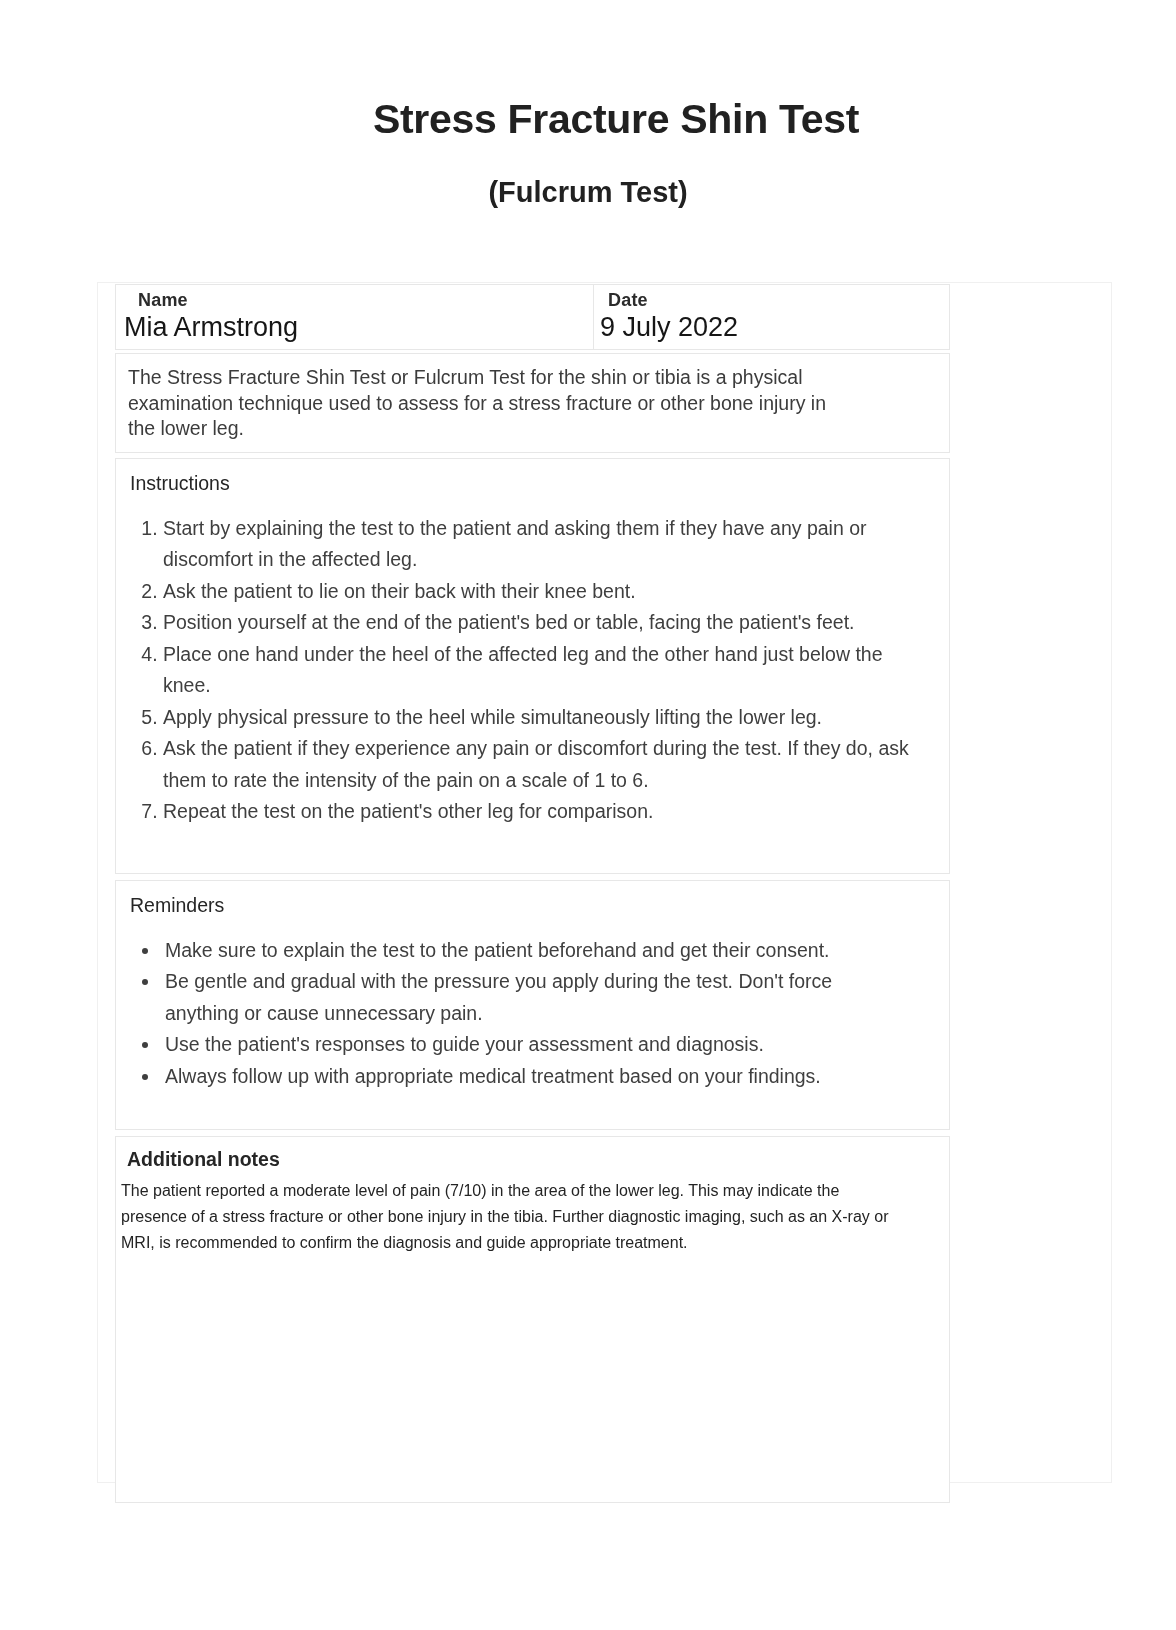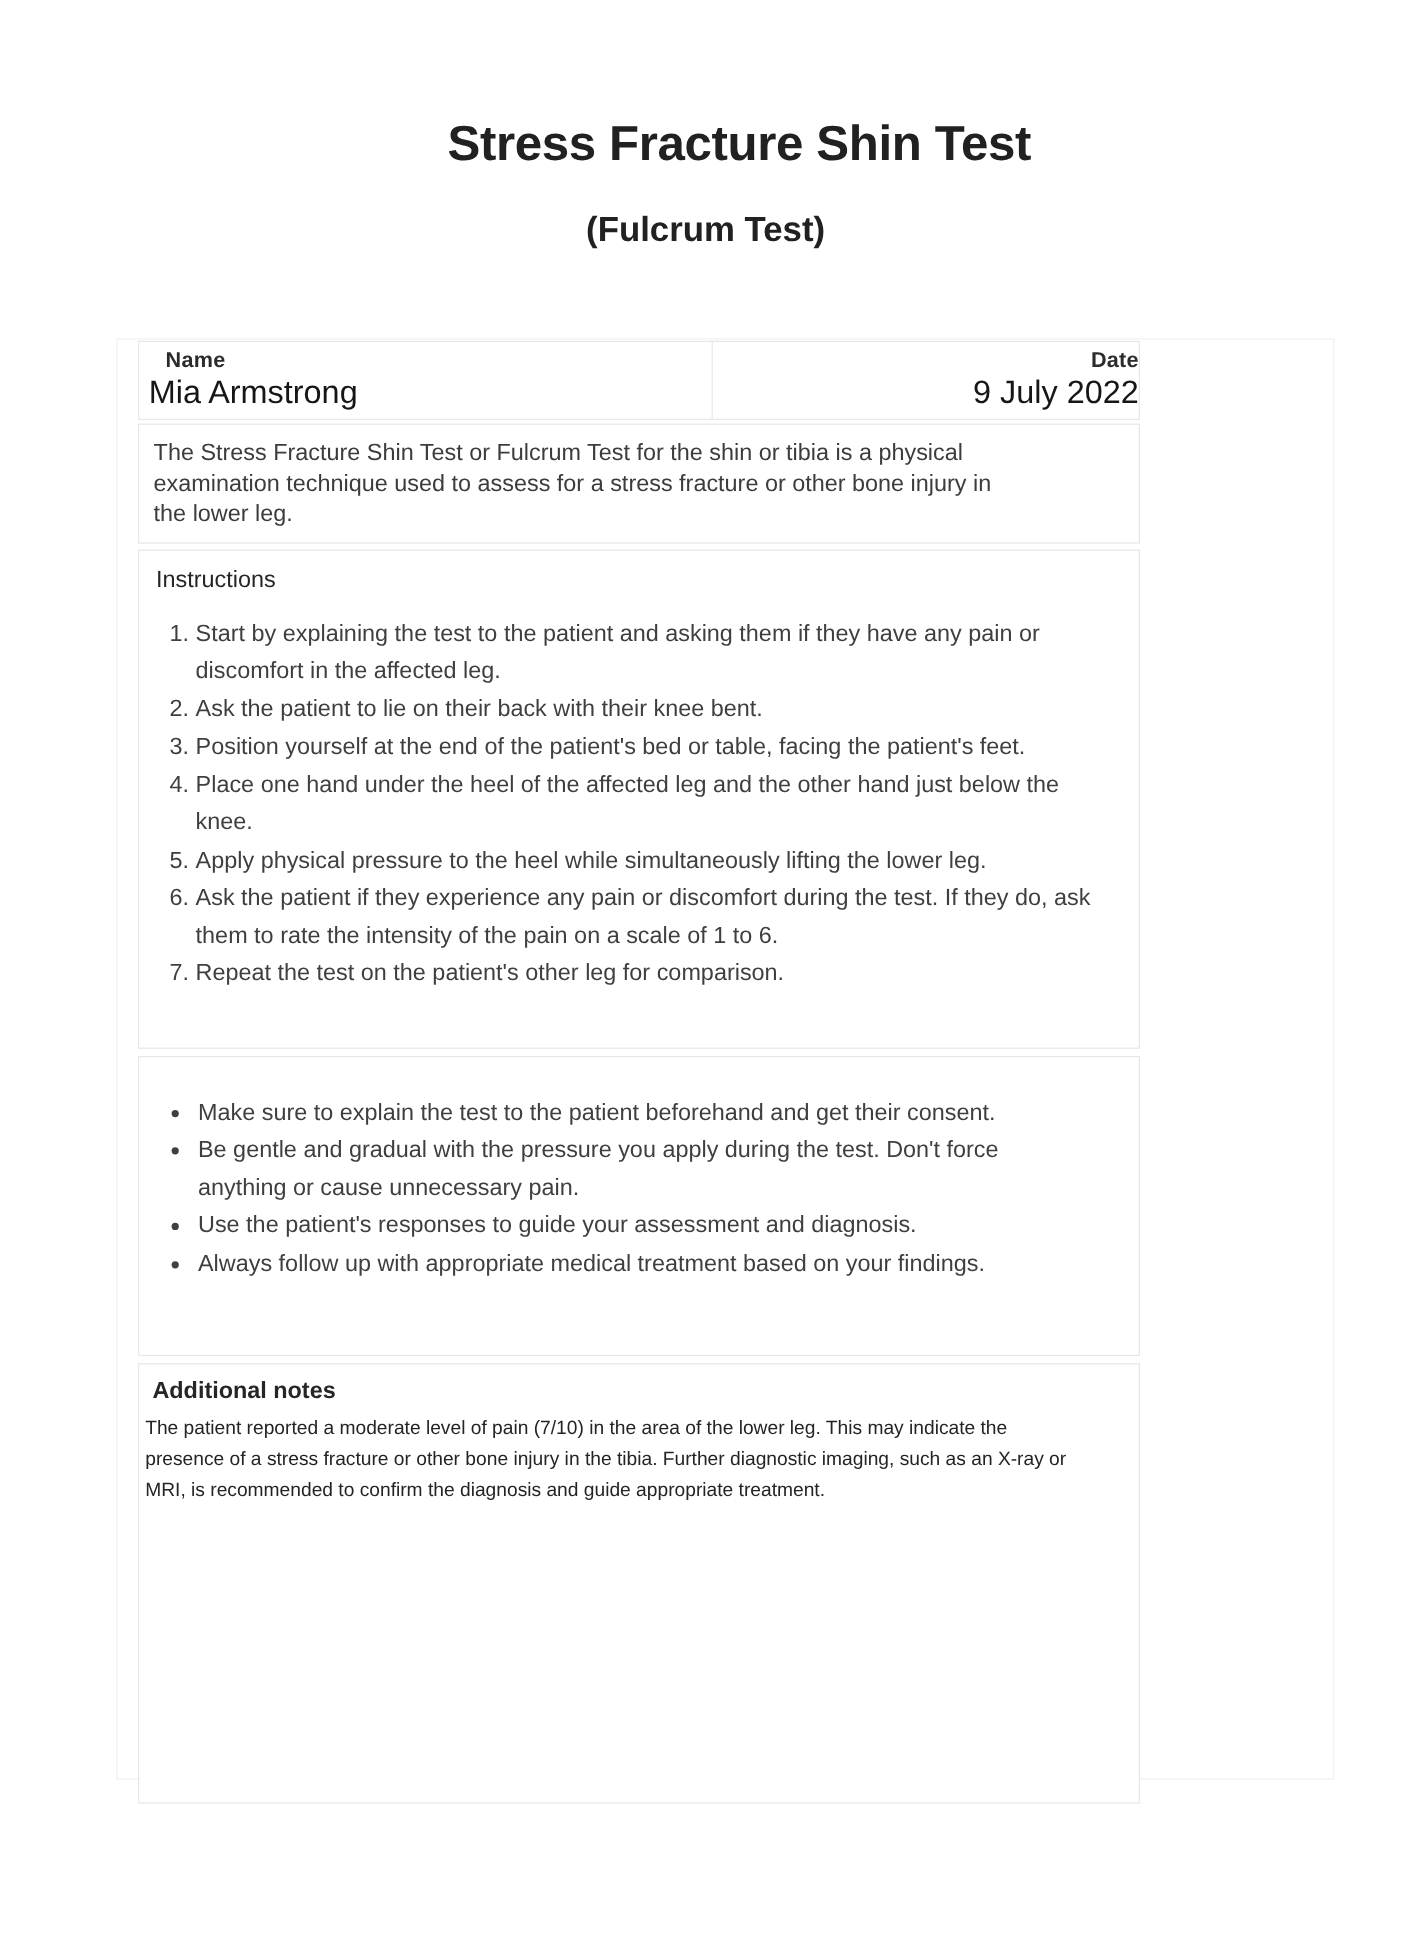--- a/index.html
+++ b/index.html
@@ -47,21 +47,21 @@
     box-sizing: border-box;
   }
   
   .field-row {
     display: flex;
     height: 66px;
     margin-bottom: 3px;
   }
   .field-cell { padding-top: 5px; box-sizing: border-box; }
   .field-name { width: 478px; border-right: 1px solid #e7e7e7; }
-  .field-date { flex: 1; text-align: right; }
+  .field-date { flex: 1; }
   .field-label {
     font-size: 18px;
     font-weight: 700;
     color: #2b2b2b;
     letter-spacing: 0.2px;
   }
   .field-name .field-label { margin-left: 22px; }
   .field-date .field-label { margin-left: 14px; }
   .field-value {
     font-size: 27px;
@@ -152,20 +152,21 @@
 
         <li>Apply physical pressure to the heel while simultaneously lifting the lower leg.</li>
 
         <li>Ask the patient if they experience any pain or discomfort during the test. If they do, ask them to rate the intensity of the pain on a scale of 1 to 6.</li>
 
         <li>Repeat the test on the patient's other leg for comparison.</li>
       </ol>
   </div>
 
   <div class="box section reminders-box">
+    <div class="section-heading">Reminders</div>
     <ul class="bullet-list">
 
         <li>Make sure to explain the test to the patient beforehand and get their consent.</li>
 
         <li>Be gentle and gradual with the pressure you apply during the test. Don't force anything or cause unnecessary pain.</li>
 
         <li>Use the patient's responses to guide your assessment and diagnosis.</li>
 
         <li>Always follow up with appropriate medical treatment based on your findings.</li>
       </ul>

